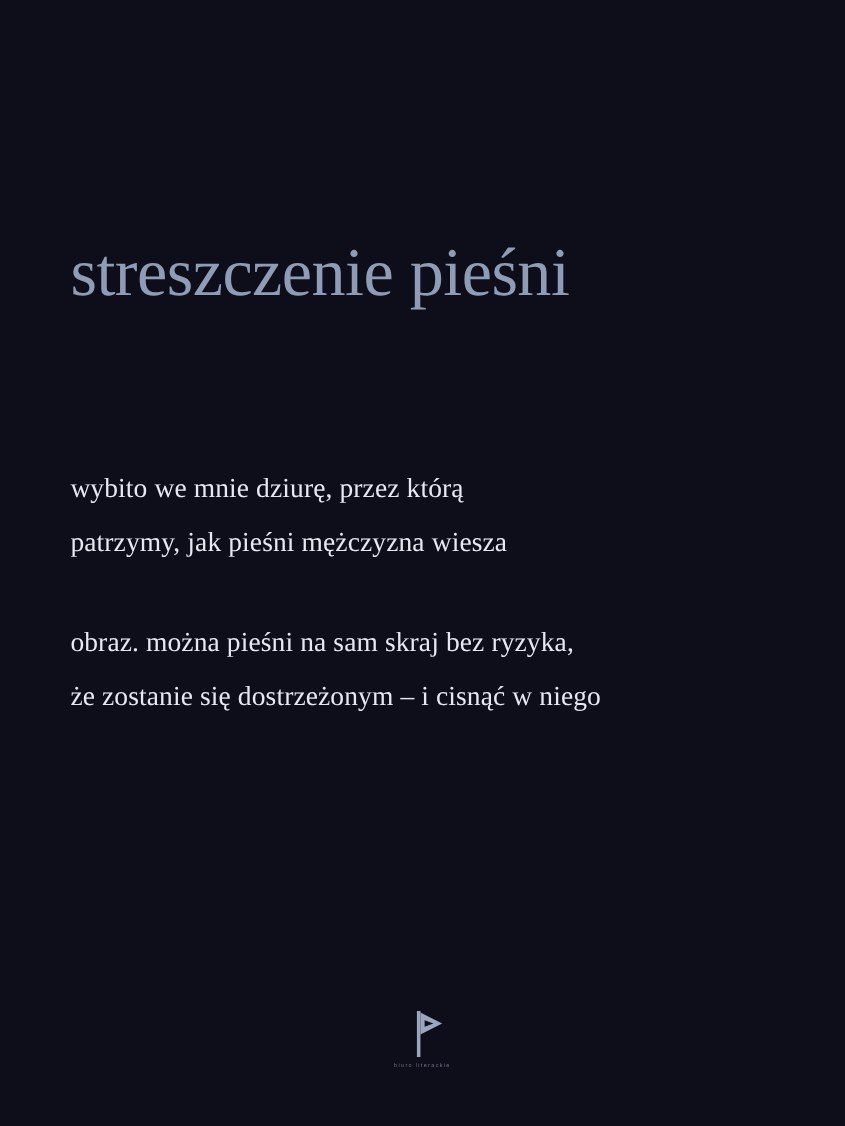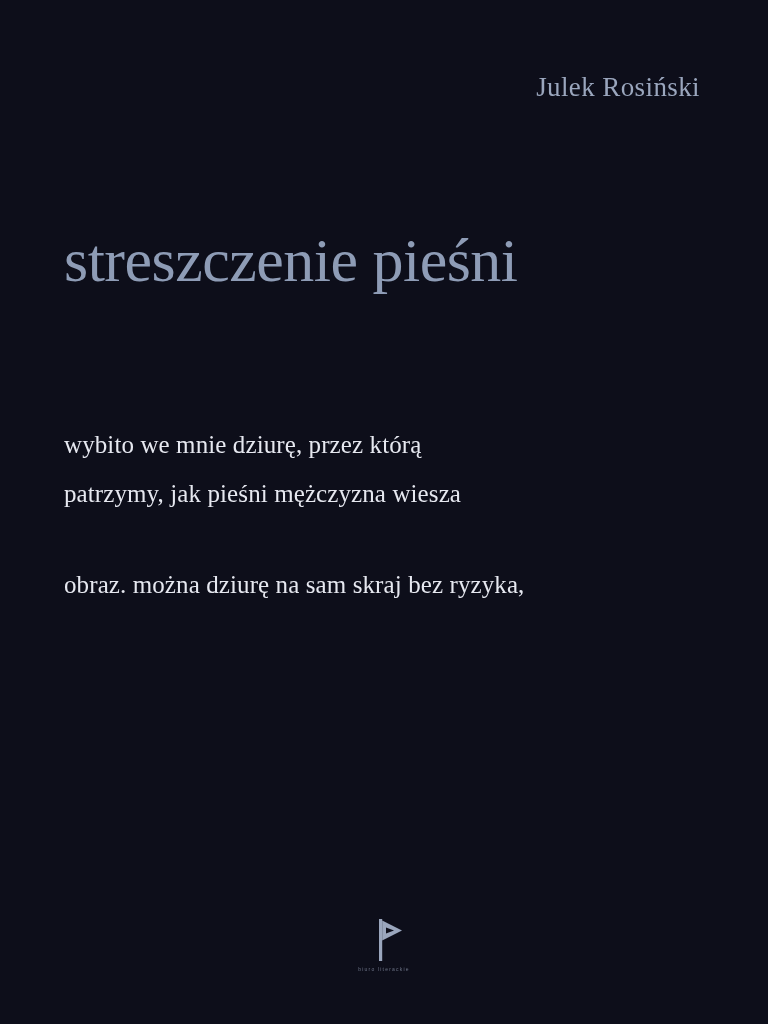--- a/index.html
+++ b/index.html
@@ -25,21 +25,21 @@
     top: 72px;
     right: 68px;
     font-size: 27px;
     letter-spacing: 0.4px;
     color: #9aa6bd;
     font-family: "Liberation Serif", serif;
     white-space: nowrap;
   }
   .title {
     position: absolute;
-    top: 228px;
+    top: 216px;
     left: 64px;
     right: 60px;
     font-size: 62px;
     line-height: 1.05;
     color: #8e9cb6;
     font-family: "Liberation Serif", serif;
     letter-spacing: -0.5px;
   }
   .poem {
     position: absolute;
@@ -84,31 +84,31 @@
     color: #6d7487;
     font-family: "Liberation Sans", sans-serif;
     text-transform: lowercase;
   }
 </style>
 </head>
 <body>
 
 <div class="page">
 
-  <div class="author">Julek Rosiński</div>
 
   <div class="title">streszczenie pieśni</div>
 
   <div class="poem">
     <div class="stanza">
       <div class="line">wybito we mnie dziurę, przez którą</div>
       <div class="line">patrzymy, jak pieśni mężczyzna wiesza</div>
     </div>
     <div class="stanza">
-      <div class="line">obraz. można dziurę na sam skraj bez ryzyka,</div>
+      <div class="line">obraz. można pieśni na sam skraj bez ryzyka,</div>
+      <div class="line">że zostanie się dostrzeżonym – i cisnąć w niego</div>
     </div>
   </div>
 
   <div class="publisher">
     <svg class="publisher-mark" viewBox="0 0 44 42">
       <rect x="17" y="0" width="3.2" height="42" fill="#9aa6bd"></rect>
       <path d="M20.2 1.5 L40 11.5 L20.2 21.5 Z" fill="#9aa6bd"></path>
       <path d="M24 8.5 L32 11.5 L24 14.5 Z" fill="#0d0e1a"></path>
     </svg>
     <span class="publisher-name">biuro literackie</span>

